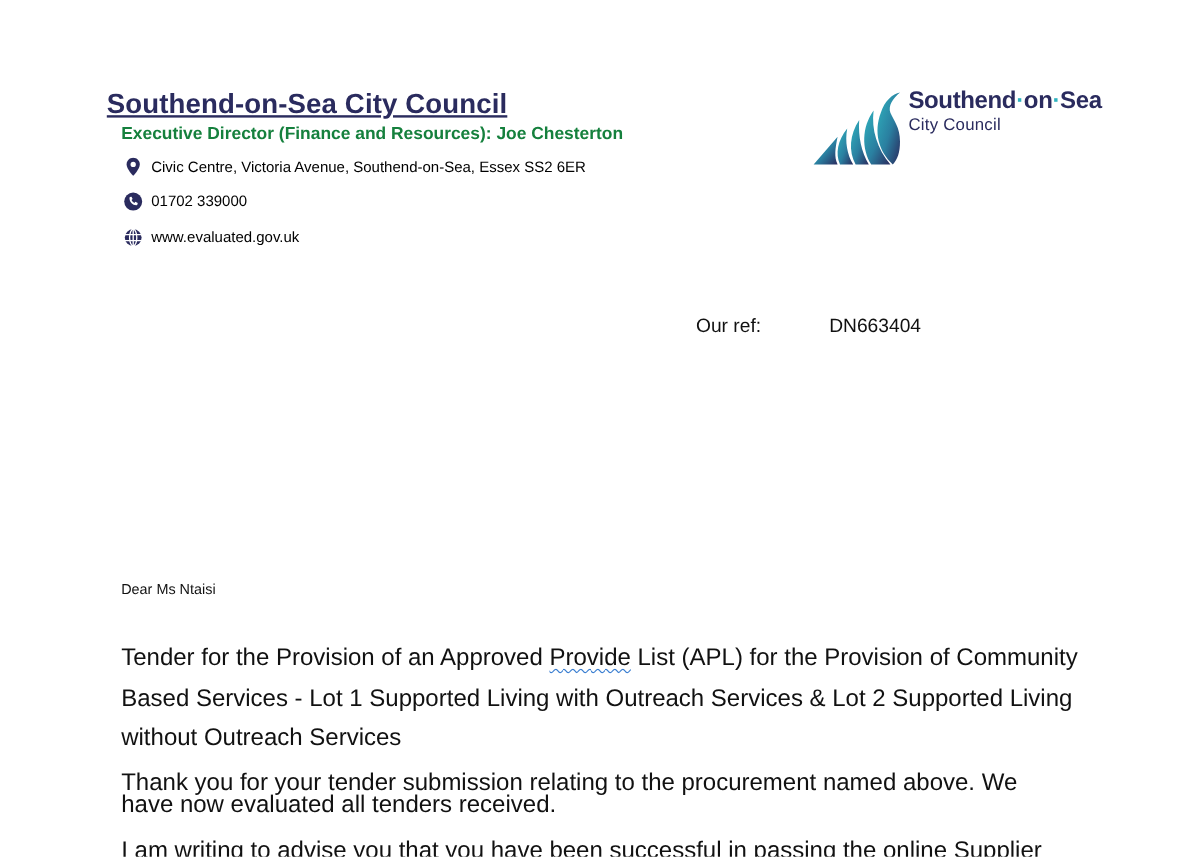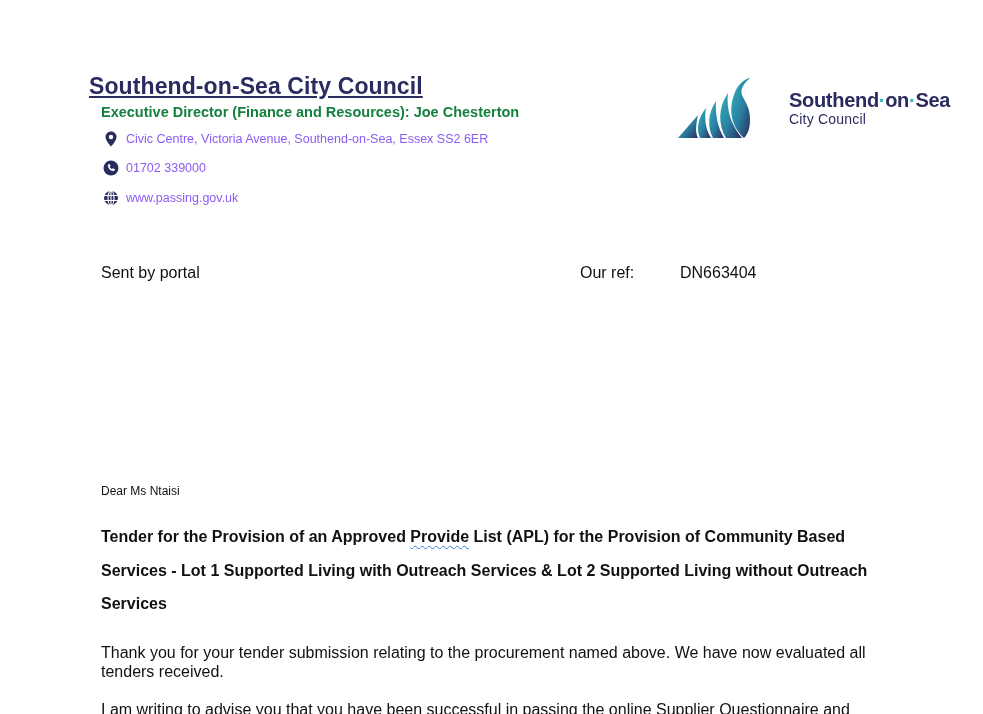--- a/index.html
+++ b/index.html
@@ -36,41 +36,39 @@
       font-size: 14.5px;
       font-weight: bold;
       color: #15803d;
     }
     .contact-row {
       position: absolute;
       left: 102px;
       display: flex;
       align-items: center;
       font-size: 12.5px;
-      color: #8b5cf6;
+      color: #000000;
       justify-content: flex-end;
     }
     .contact-row .ico {
       width: 18px; height: 18px;
       display: inline-flex;
       align-items: center;
       justify-content: center;
       margin-right: 6px;
     }
     .contact-row.addr { top: 130px; }
     .contact-row.phone { top: 159px; }
     .contact-row.web { top: 189px; }
 
     .logo {
       position: absolute;
       left: 676px; top: 74px;
       width: 265px; height: 68px;
       display: flex;
-      align-items: center;
-      gap: 32px;
     }
     .logo-mark { width: 75px; height: 66px; flex: none; }
     .logo-text {
       margin-left: 6px;
       display: flex;
       flex-direction: column;
       line-height: 1;
     }
     .logo-text .l1 {
       font-size: 20px;
@@ -93,49 +91,49 @@
       line-height: 19px;
       color: #111111;
     }
     .refblock {
       position: absolute;
       left: 580px; top: 263px;
       font-size: 16px;
       line-height: 19px;
       color: #111111;
     }
-    .refblock .row { display: flex; }
+    .refblock .row { display: flex; gap: 11px; }
     .refblock .k { width: 100px; }
 
     .salutation {
       position: absolute;
       left: 101px; top: 484px;
       font-size: 12px;
       color: #111111;
     }
     .subject {
       position: absolute;
-      left: 101px; top: 520px;
+      left: 101px; top: 532px;
       width: 800px;
-      font-size: 16px;
-      font-weight: bold;
+      font-size: 20px;
+      font-weight: normal;
       line-height: 33.5px;
       color: #111111;
       margin: 0;
     }
     .subject .spell {
       text-decoration: underline wavy #3b7fd1;
       text-decoration-thickness: 1px;
       text-underline-offset: 3px;
     }
     .para {
       position: absolute;
       left: 101px;
       width: 790px;
-      font-size: 16px;
+      font-size: 20px;
       line-height: 19px;
       color: #111111;
       margin: 0;
     }
     .para.p1 { top: 643px; }
     .para.p2 { top: 700px; }
   </style>
 </head>
 <body>
 
@@ -167,21 +165,21 @@
   <div class="contact-row web">
     <span class="ico">
       <svg width="16" height="16" viewBox="0 0 16 16">
         <circle cx="8" cy="8" r="7" fill="#2a2b5e"></circle>
         <ellipse cx="8" cy="8" rx="3" ry="7" fill="none" stroke="#ffffff" stroke-width="1.1"></ellipse>
         <line x1="1" y1="5.5" x2="15" y2="5.5" stroke="#ffffff" stroke-width="1.1"></line>
         <line x1="1" y1="10.5" x2="15" y2="10.5" stroke="#ffffff" stroke-width="1.1"></line>
         <line x1="8" y1="1" x2="8" y2="15" stroke="#ffffff" stroke-width="1.1"></line>
       </svg>
     </span>
-    <span>www.passing.gov.uk</span>
+    <span>www.evaluated.gov.uk</span>
   </div>
 
   <div class="logo">
     <svg class="logo-mark" viewBox="0 0 75 66">
       <defs>
         <linearGradient id="lg" x1="0" y1="0" x2="1" y2="1">
           <stop offset="0" stop-color="#2fb3bf"></stop>
           <stop offset="0.55" stop-color="#2a7fa0"></stop>
           <stop offset="1" stop-color="#2a2b5e"></stop>
         </linearGradient>
@@ -192,21 +190,20 @@
       <path d="M50 63 C42 50 42 32 52 18 C50 34 55 50 66 63 Z" fill="url(#lg)"></path>
       <path d="M68 63 C56 52 52 36 58 20 C61 10 68 4 74 3 C68 8 64 14 66 20 C69 27 74 32 74 44 C74 53 72 59 68 63 Z" fill="url(#lg)"></path>
     </svg>
     <div class="logo-text">
       <span class="l1"><span>Southend</span><span class="dot">·</span><span>on</span><span class="dot">·</span><span>Sea</span></span>
       <span class="l2">City Council</span>
     </div>
   </div>
 
   <div class="recipient">
-    <div>Sent by portal</div>
   </div>
 
   <div class="refblock">
     <div class="row">
       <span class="k">Our ref:</span>
       <span>DN663404</span>
     </div>
   </div>
 
   <div class="salutation">Dear Ms Ntaisi</div>

